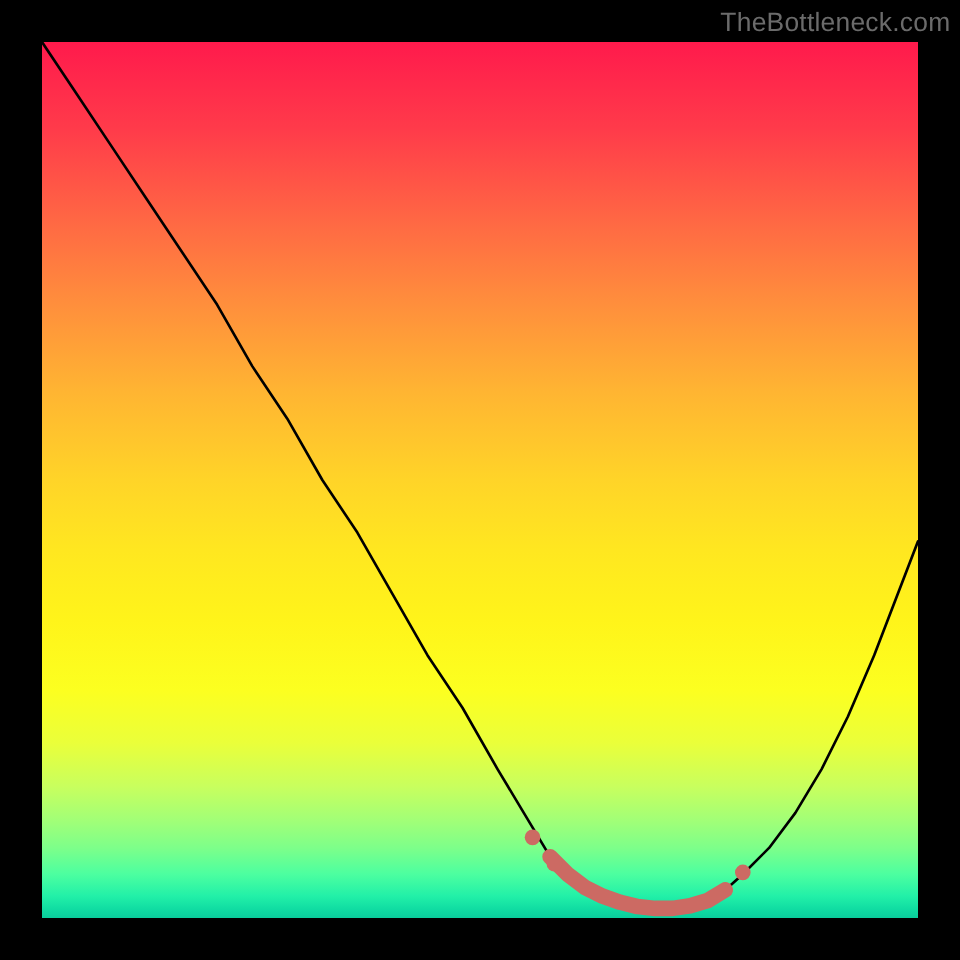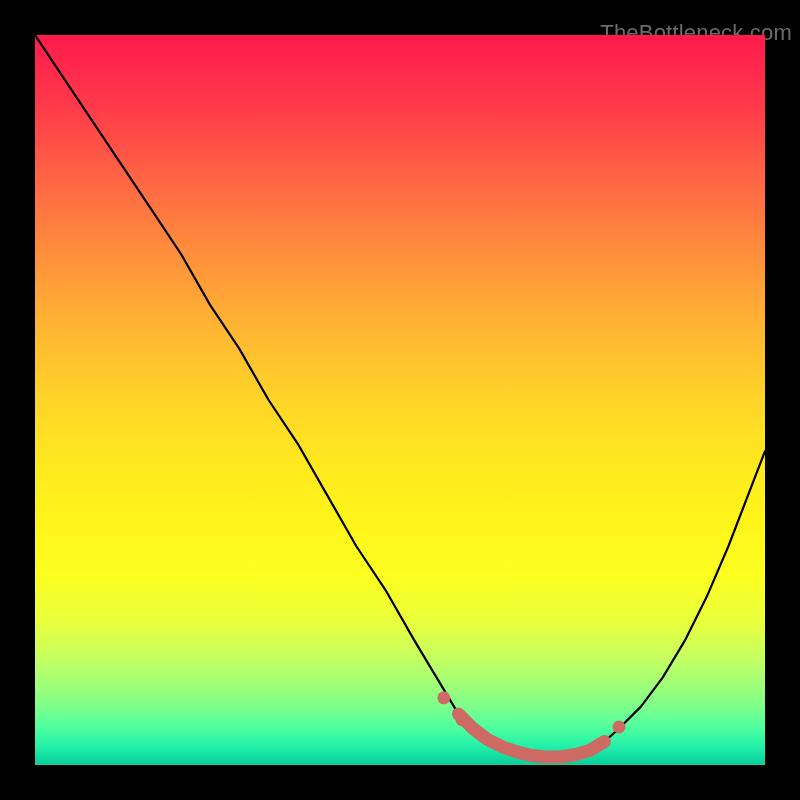--- a/index.html
+++ b/index.html
@@ -32,21 +32,21 @@
       #a0ff78 89%,
       #7dff8a 92%,
       #4cffa0 95%,
       #22f0a8 97.5%,
       #10dca2 99%,
       #0acd9c 100%
     );
   }
   .watermark {
     position: absolute;
-    top: 20px;
+    top: 6px;
     right: 8px;
     font: 400 22px Arial, Helvetica, sans-serif;
     color: #6b6b6b;
     letter-spacing: 0.2px;
   }
   svg { position: absolute; left: 0; top: 0; }
 </style>
 </head>
 <body>
 

